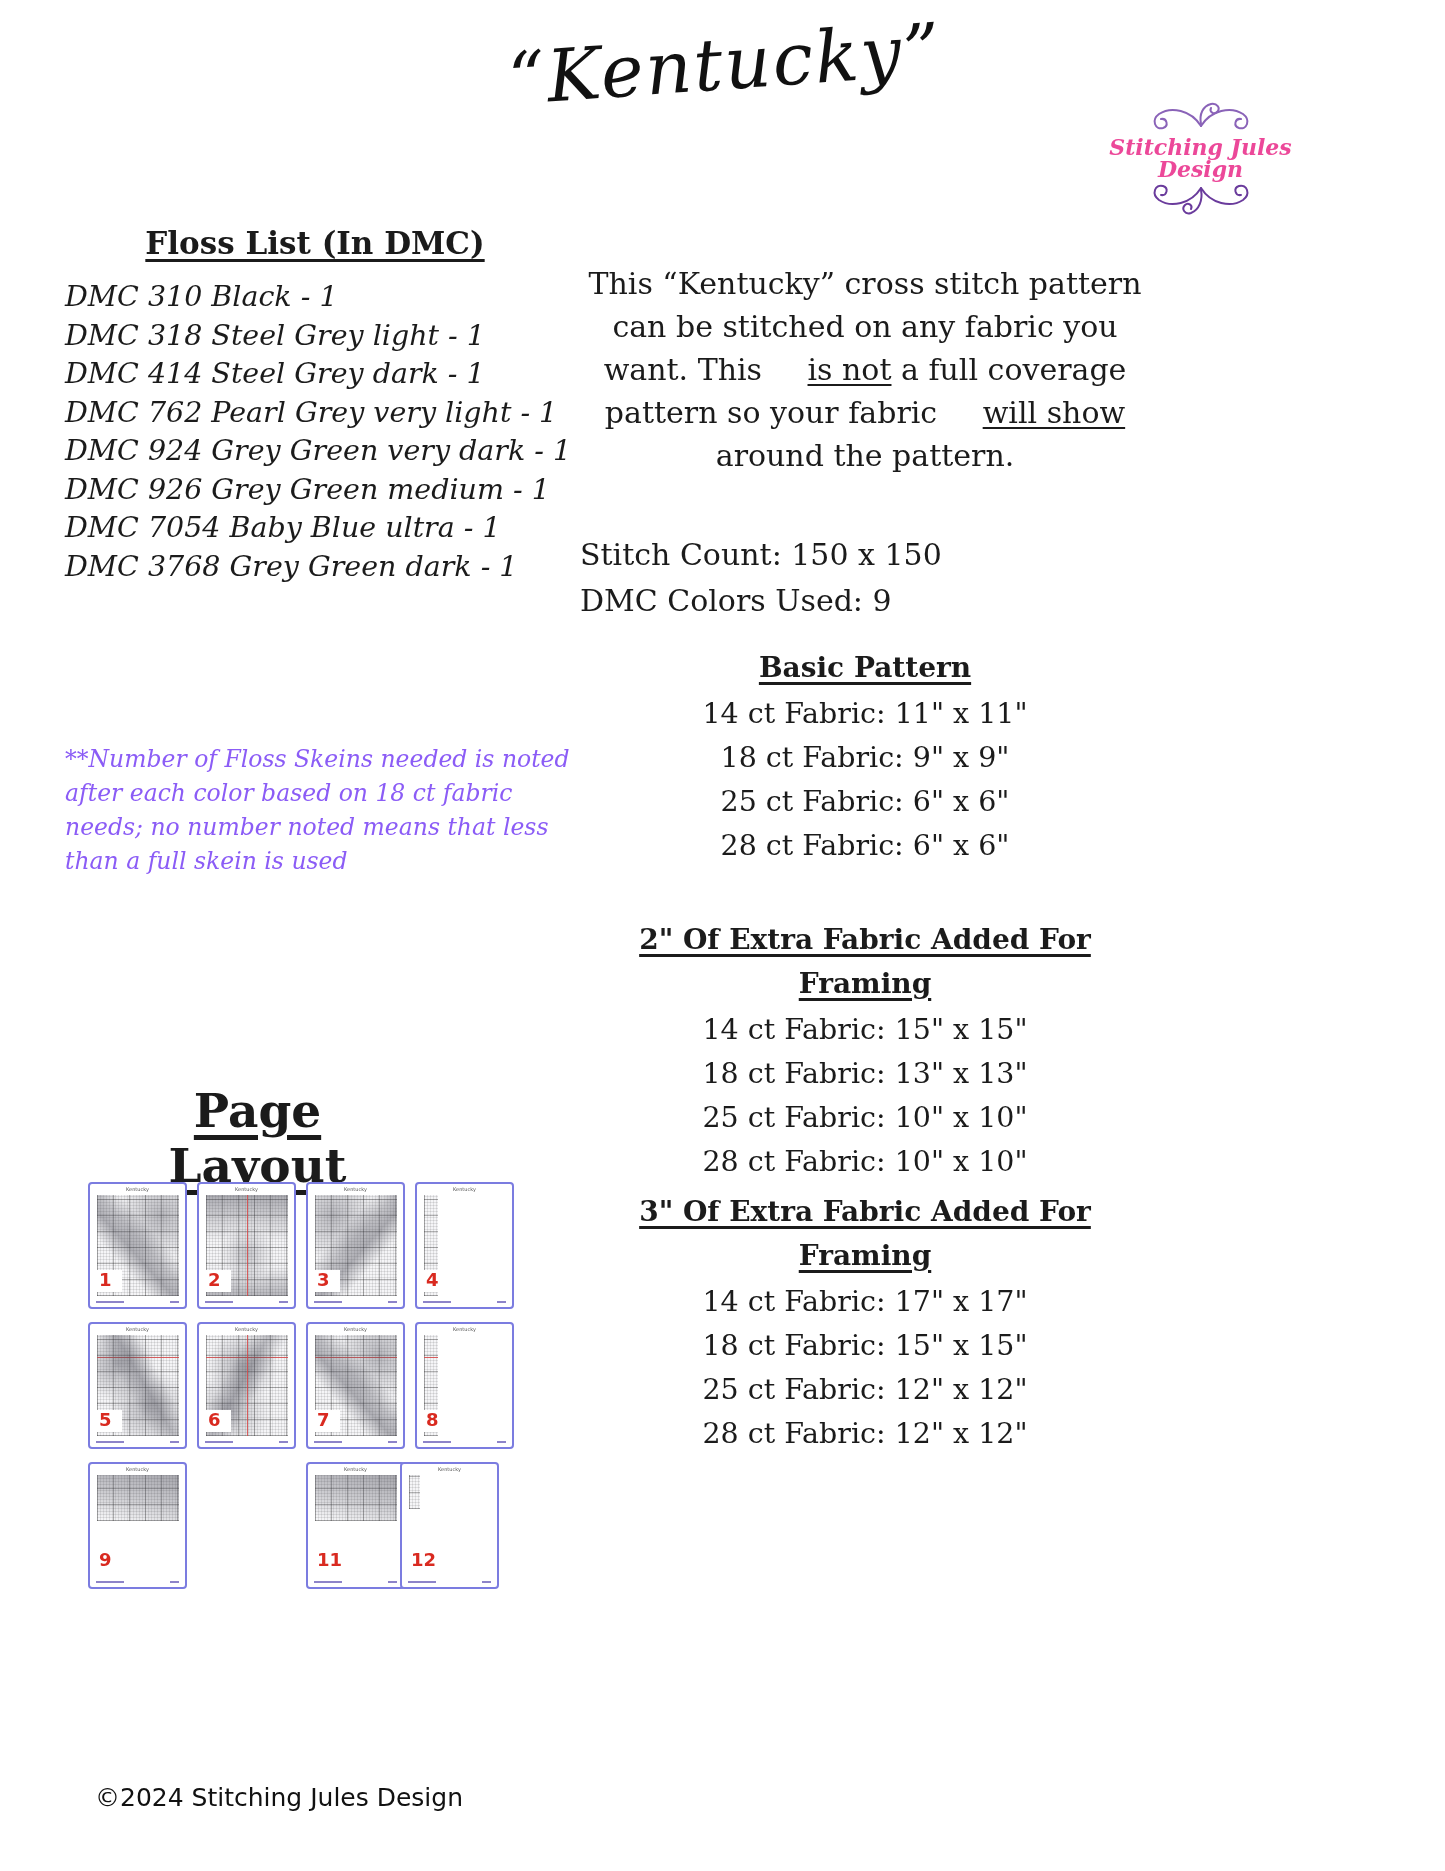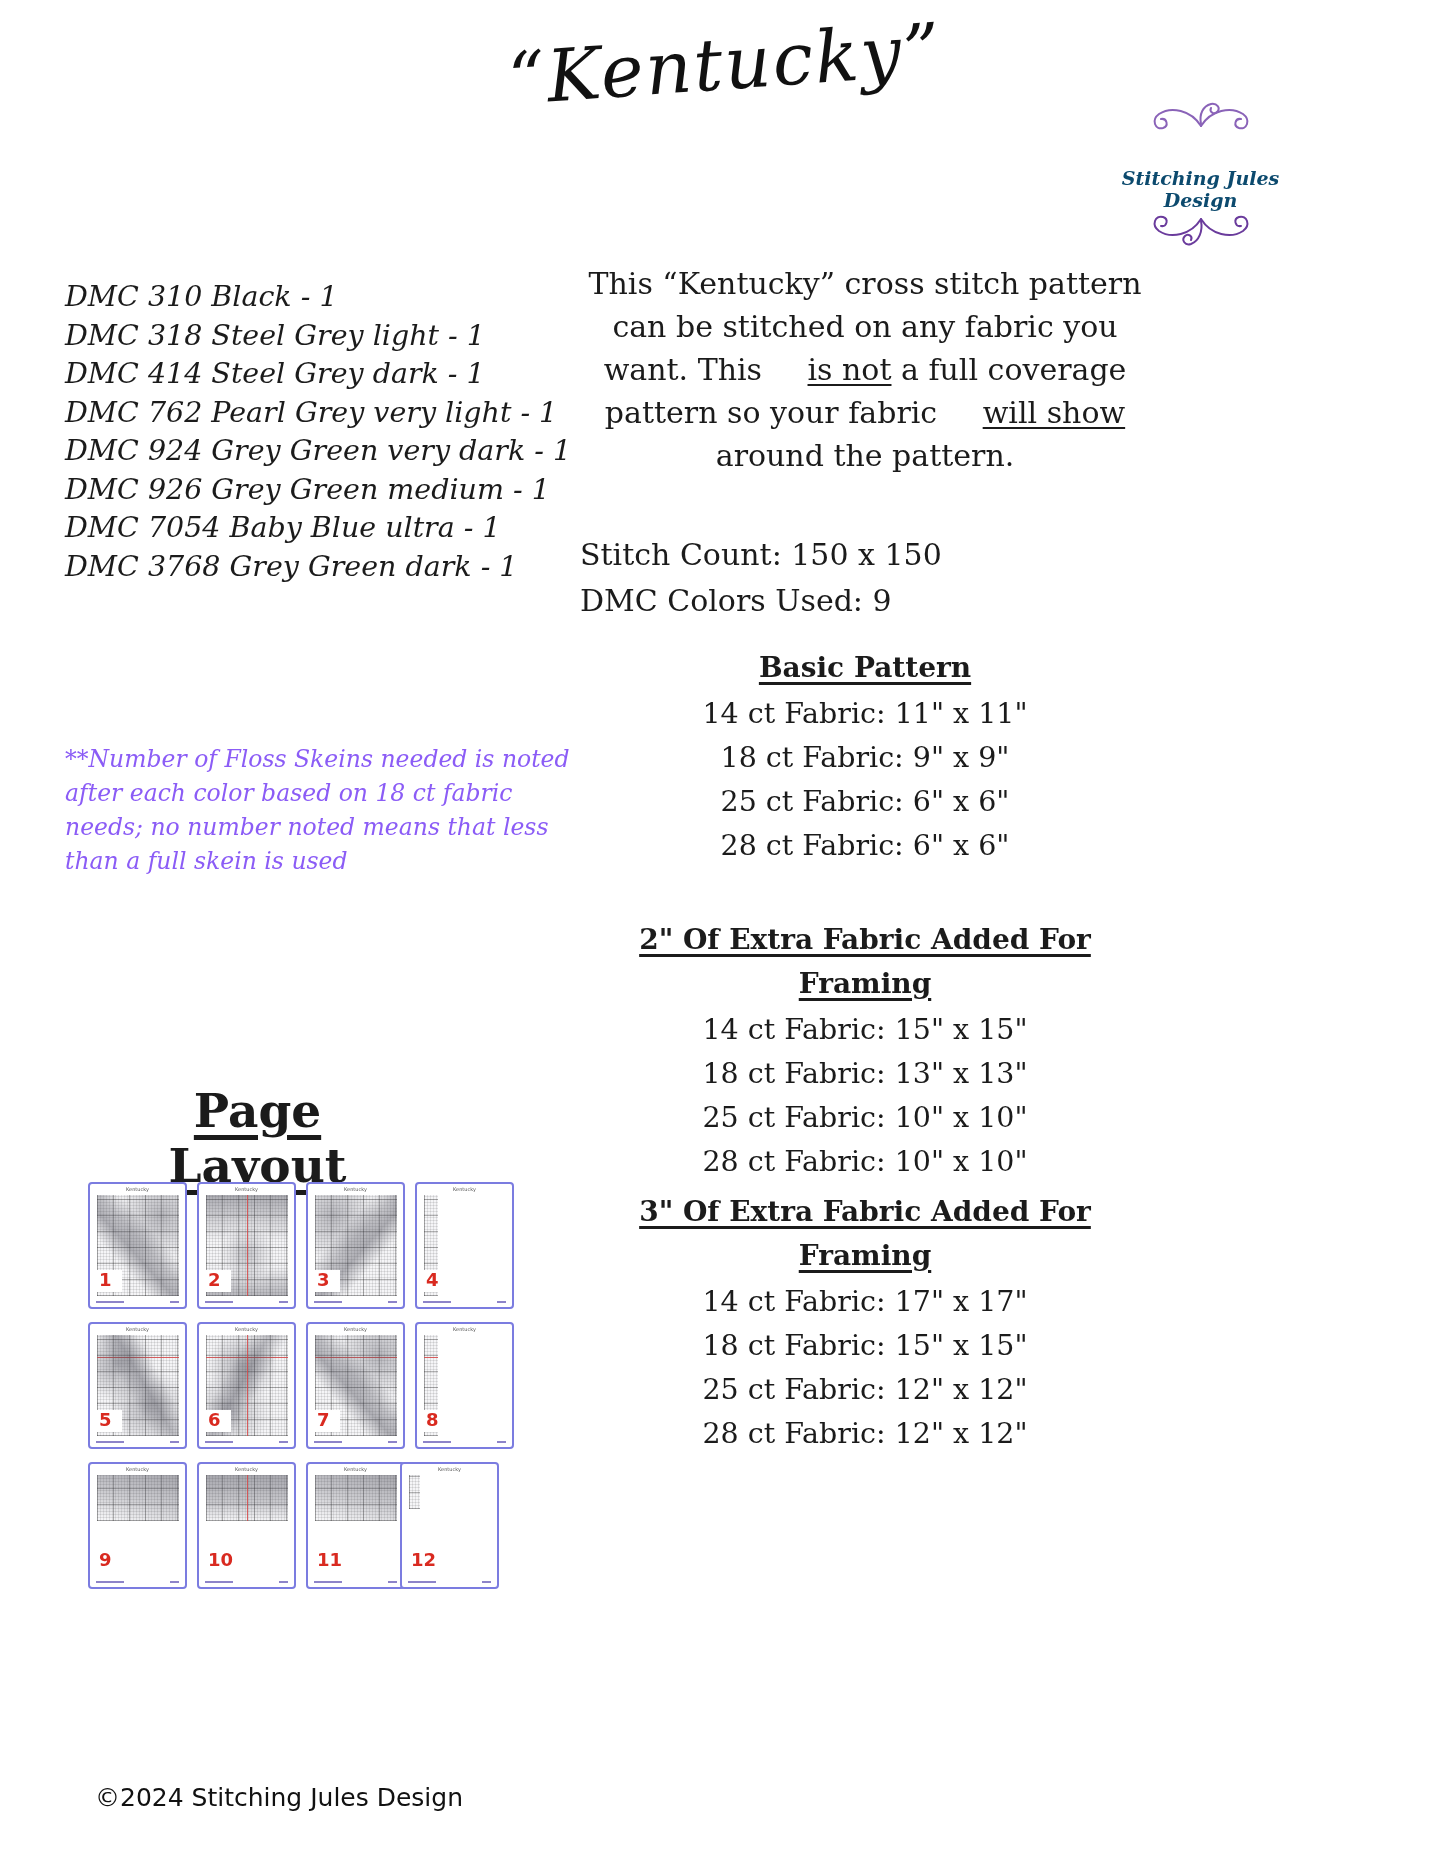--- a/index.html
+++ b/index.html
@@ -7,21 +7,21 @@
     position:relative;width:1445px;height:1871px;background:#ffffff;
     font-family:"DejaVu Serif", serif;color:#1b1b1b;overflow:hidden;margin:0 auto;
   }
   
   .title-script{
     position:absolute;left:430px;top:22px;width:590px;text-align:center;
     font-size:72px;font-style:italic;letter-spacing:2px;
     transform:rotate(-4deg);font-weight:500;color:#111;
   }
   .logo{position:absolute;left:1098px;top:100px;width:205px;text-align:center;}
-  .logo-name{font-size:19px;font-weight:bold;font-style:italic;color:#0c4a6e;line-height:22px;margin-top:31px;}
+  .logo-name{font-size:22px;font-weight:bold;font-style:italic;color:#ec4899;line-height:22px;}
   .logo svg{display:block;margin:0 auto;}
   
   .floss-heading{
     position:absolute;left:65px;top:225px;width:500px;text-align:center;
     font-size:31px;font-weight:bold;text-decoration:underline;
     text-decoration-thickness:3px;text-underline-offset:5px;
   }
   .floss-list{position:absolute;left:65px;top:278px;width:520px;font-size:28.5px;line-height:38.5px;font-style:italic;}
   .floss-note{
     position:absolute;left:65px;top:742px;width:510px;
@@ -126,20 +126,21 @@
       <svg width="120" height="40" viewBox="0 0 120 40">
         <g fill="none" stroke="#6a3b9c" stroke-width="2" stroke-linecap="round">
           <path d="M60,8 C50,24 30,28 18,20 C10,14 14,4 22,6 C28,8 26,16 20,15"></path>
           <path d="M60,8 C70,24 90,28 102,20 C110,14 106,4 98,6 C92,8 94,16 100,15"></path>
           <path d="M60,10 C62,20 58,30 50,33 C44,35 40,29 44,25 C47,22 52,25 50,29"></path>
         </g>
       </svg>
     </span>
   </div>
 
+  <div class="floss-heading">Floss List (In DMC)</div>
   <div class="floss-list">
     <div>DMC 310 Black - 1</div>
     <div>DMC 318 Steel Grey light - 1</div>
     <div>DMC 414 Steel Grey dark - 1</div>
     <div>DMC 762 Pearl Grey very light - 1</div>
     <div>DMC 924 Grey Green very dark - 1</div>
     <div>DMC 926 Grey Green medium - 1</div>
     <div>DMC 7054 Baby Blue ultra - 1</div>
     <div>DMC 3768 Grey Green dark - 1</div>
   </div>
@@ -250,29 +251,20 @@
 
   <div class="thumb" style="left:88px;top:1462px;">
     <div class="thumb-title">Kentucky</div>
     <div class="tgrid g-top">
         <div class="pattern p-band"></div>
       </div>
     <div class="thumb-num">9</div>
     <div class="foot-l"></div>
       <div class="foot-r"></div>
   </div>
-  <div class="thumb" style="left:197px;top:1462px;">
-    <div class="thumb-title">Kentucky</div>
-    <div class="tgrid g-top vline">
-        <div class="pattern p-band2"></div>
-      </div>
-    <div class="thumb-num">10</div>
-    <div class="foot-l"></div>
-      <div class="foot-r"></div>
-  </div>
   <div class="thumb" style="left:306px;top:1462px;">
     <div class="thumb-title">Kentucky</div>
     <div class="tgrid g-top">
         <div class="pattern p-band"></div>
       </div>
     <div class="thumb-num">11</div>
     <div class="foot-l"></div>
       <div class="foot-r"></div>
   </div>
   <div class="thumb" style="left:400px;top:1462px;">

